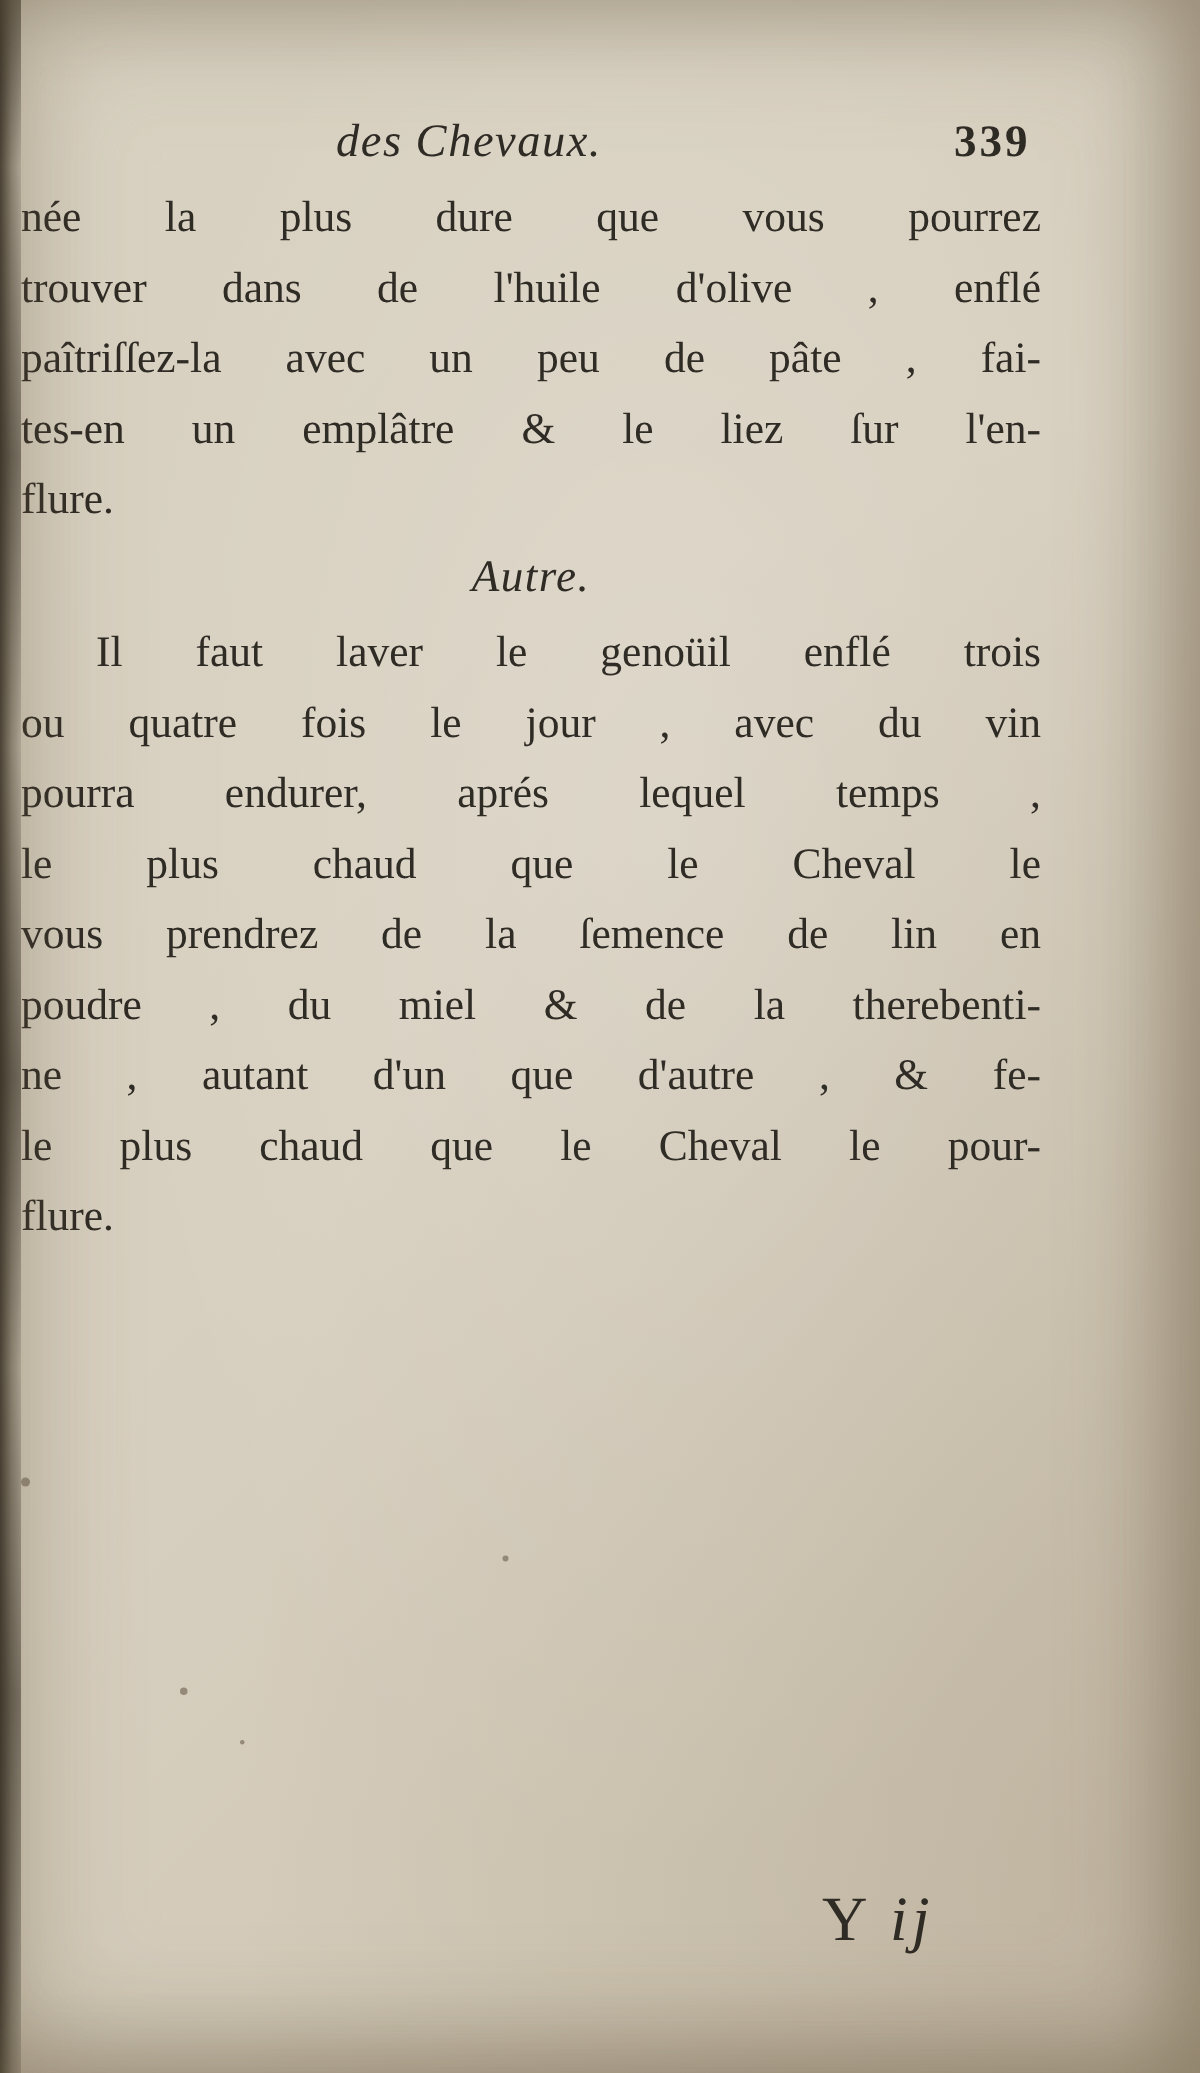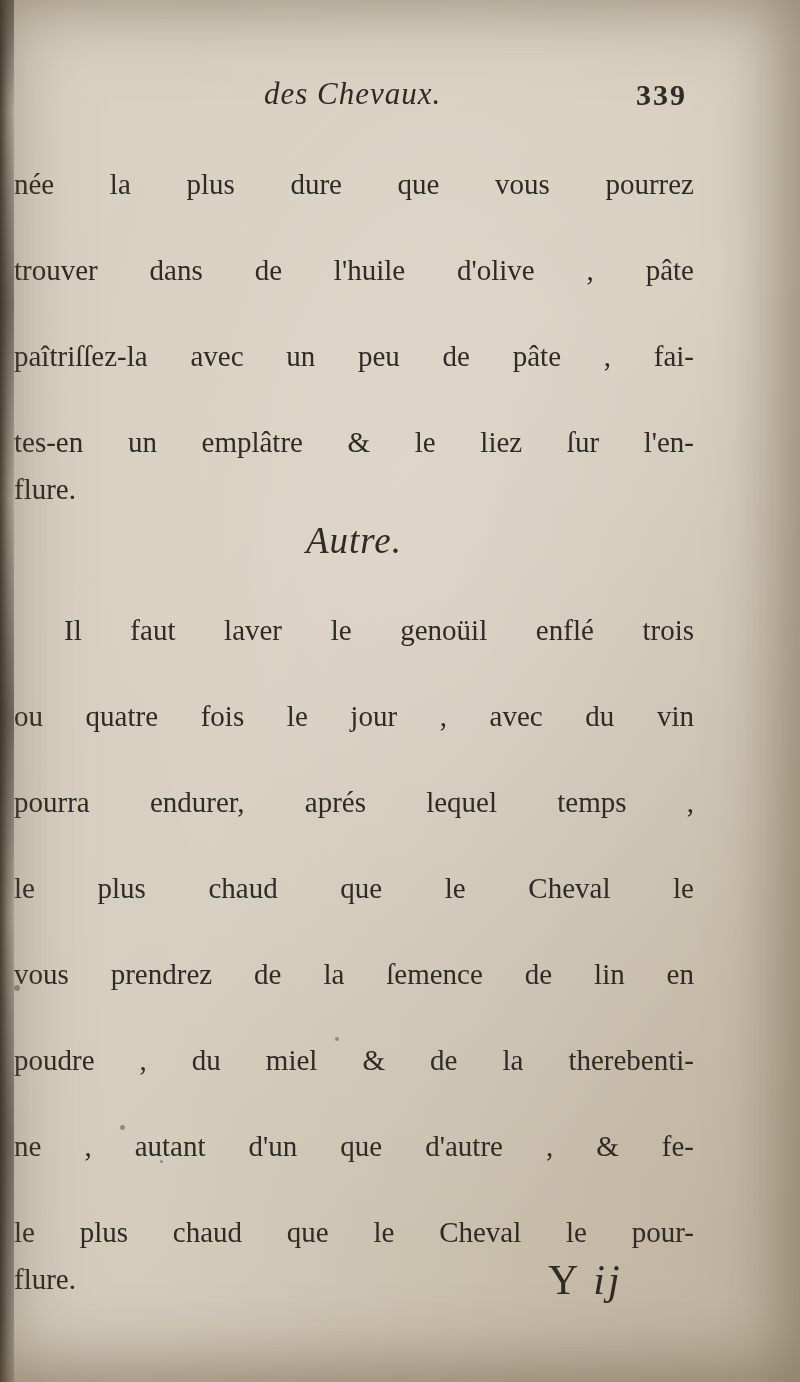--- a/index.html
+++ b/index.html
@@ -56,21 +56,20 @@
     right: 0;
     height: 44px;
   }
   .running-title {
     position: absolute;
     left: 210px;
     top: 0;
     font-style: italic;
     font-size: 31px;
     letter-spacing: 1px;
-    margin-left: 40px;
   }
   .page-number {
     position: absolute;
     left: 622px;
     top: 2px;
     font-weight: bold;
     font-size: 30px;
     letter-spacing: 2px;
   }
   .body-text {
@@ -83,30 +82,29 @@
     word-spacing: 2px;
   }
   .line {
     white-space: nowrap;
     text-align: left;
   }
   .line.just {
     white-space: normal;
     text-align: justify;
     text-align-last: justify;
-    margin-top: 39px;
   }
   .line.indent {
     text-indent: 18px;
     padding-left: 32px;
   }
   .subheading {
     text-align: center;
     font-style: italic;
-    font-size: 37px;
+    font-size: 30px;
     line-height: 55px;
     letter-spacing: 1px;
   }
   .signature {
     position: absolute;
     left: 548px;
     top: 1256px;
     font-size: 42px;
     letter-spacing: 3px;
   }
@@ -131,21 +129,21 @@
 
   <div class="gutter"></div>
 
   <div class="header-row">
     <span class="running-title">des Chevaux.</span>
     <span class="page-number">339</span>
   </div>
 
   <div class="body-text">
     <div class="line just">née la plus dure que vous pourrez</div>
-    <div class="line just">trouver dans de l'huile d'olive , pâte</div>
+    <div class="line just">trouver dans de l'huile d'olive , enflé</div>
     <div class="line just">paîtriſſez-la avec un peu de pâte , fai-</div>
     <div class="line just">tes-en un emplâtre &amp; le liez ſur l'en-</div>
     <div class="line">flure.</div>
 
     <div class="subheading">Autre.</div>
 
     <div class="line just indent">Il faut laver le genoüil enflé trois</div>
     <div class="line just">ou quatre fois le jour , avec du vin</div>
     <div class="line just">pourra endurer, aprés lequel temps ,</div>
     <div class="line just">le plus chaud que le Cheval le</div>

